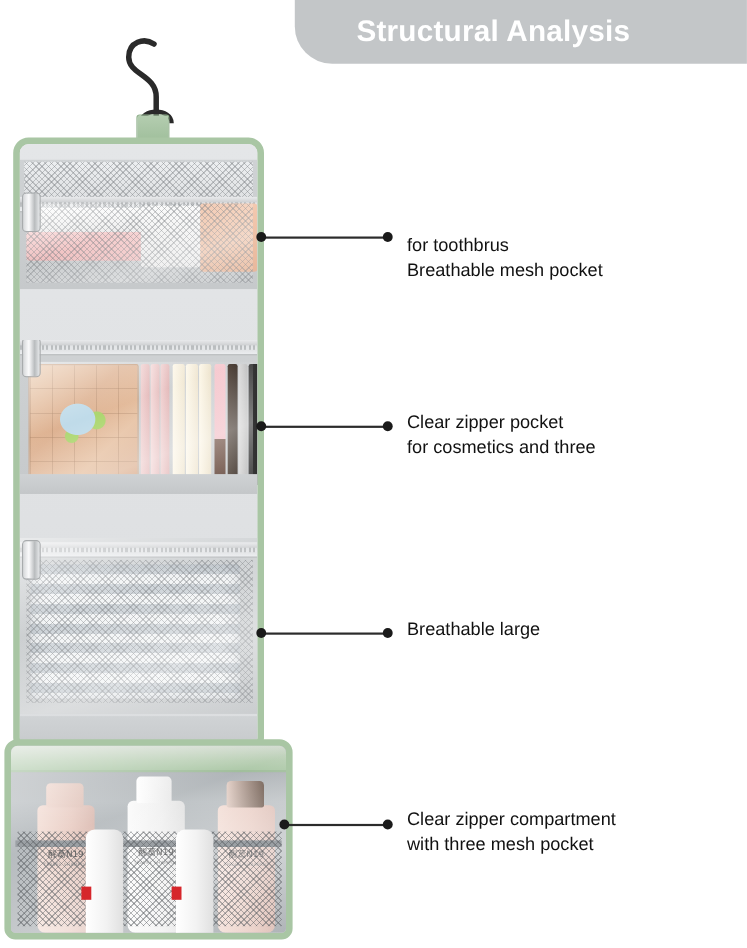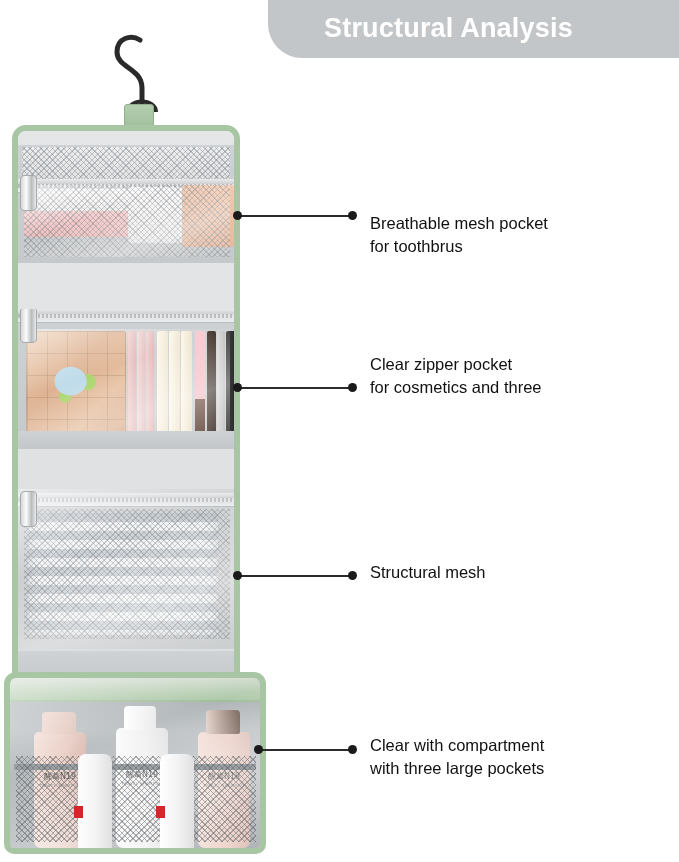--- a/index.html
+++ b/index.html
@@ -422,38 +422,38 @@
     <div id="bc-mesh-band"></div>
 
     <div class="vinyl-sheen"></div>
   </div>
 </div>
 
 <div class="callout-dot-anchor" style="left:233px;top:211px;"></div>
 <div class="callout-line" style="left:237px;top:215px;width:115px;"></div>
 <div class="callout-dot-end" style="left:348px;top:211px;"></div>
 <div class="callout-text" style="left:370px;top:212px;">
+  <span>for toothbrus</span>
   <span>Breathable mesh pocket</span>
-  <span>for toothbrus</span>
 </div>
 
 <div class="callout-dot-anchor" style="left:233px;top:383px;"></div>
 <div class="callout-line" style="left:237px;top:387px;width:115px;"></div>
 <div class="callout-dot-end" style="left:348px;top:383px;"></div>
-<div class="callout-text" style="left:370px;top:353px;">
+<div class="callout-text" style="left:370px;top:373px;">
   <span>Clear zipper pocket</span>
   <span>for cosmetics and three</span>
 </div>
 
 <div class="callout-dot-anchor" style="left:233px;top:571px;"></div>
 <div class="callout-line" style="left:237px;top:575px;width:115px;"></div>
 <div class="callout-dot-end" style="left:348px;top:571px;"></div>
 <div class="callout-text" style="left:370px;top:561px;">
-  <span>Structural mesh</span>
+  <span>Breathable large</span>
 </div>
 
 <div class="callout-dot-anchor" style="left:254px;top:745px;"></div>
 <div class="callout-line" style="left:258px;top:749px;width:94px;"></div>
 <div class="callout-dot-end" style="left:348px;top:745px;"></div>
 <div class="callout-text" style="left:370px;top:734px;">
-  <span>Clear with compartment</span>
-  <span>with three large pockets</span>
+  <span>Clear zipper compartment</span>
+  <span>with three mesh pocket</span>
 </div>
 
 </body></html>

